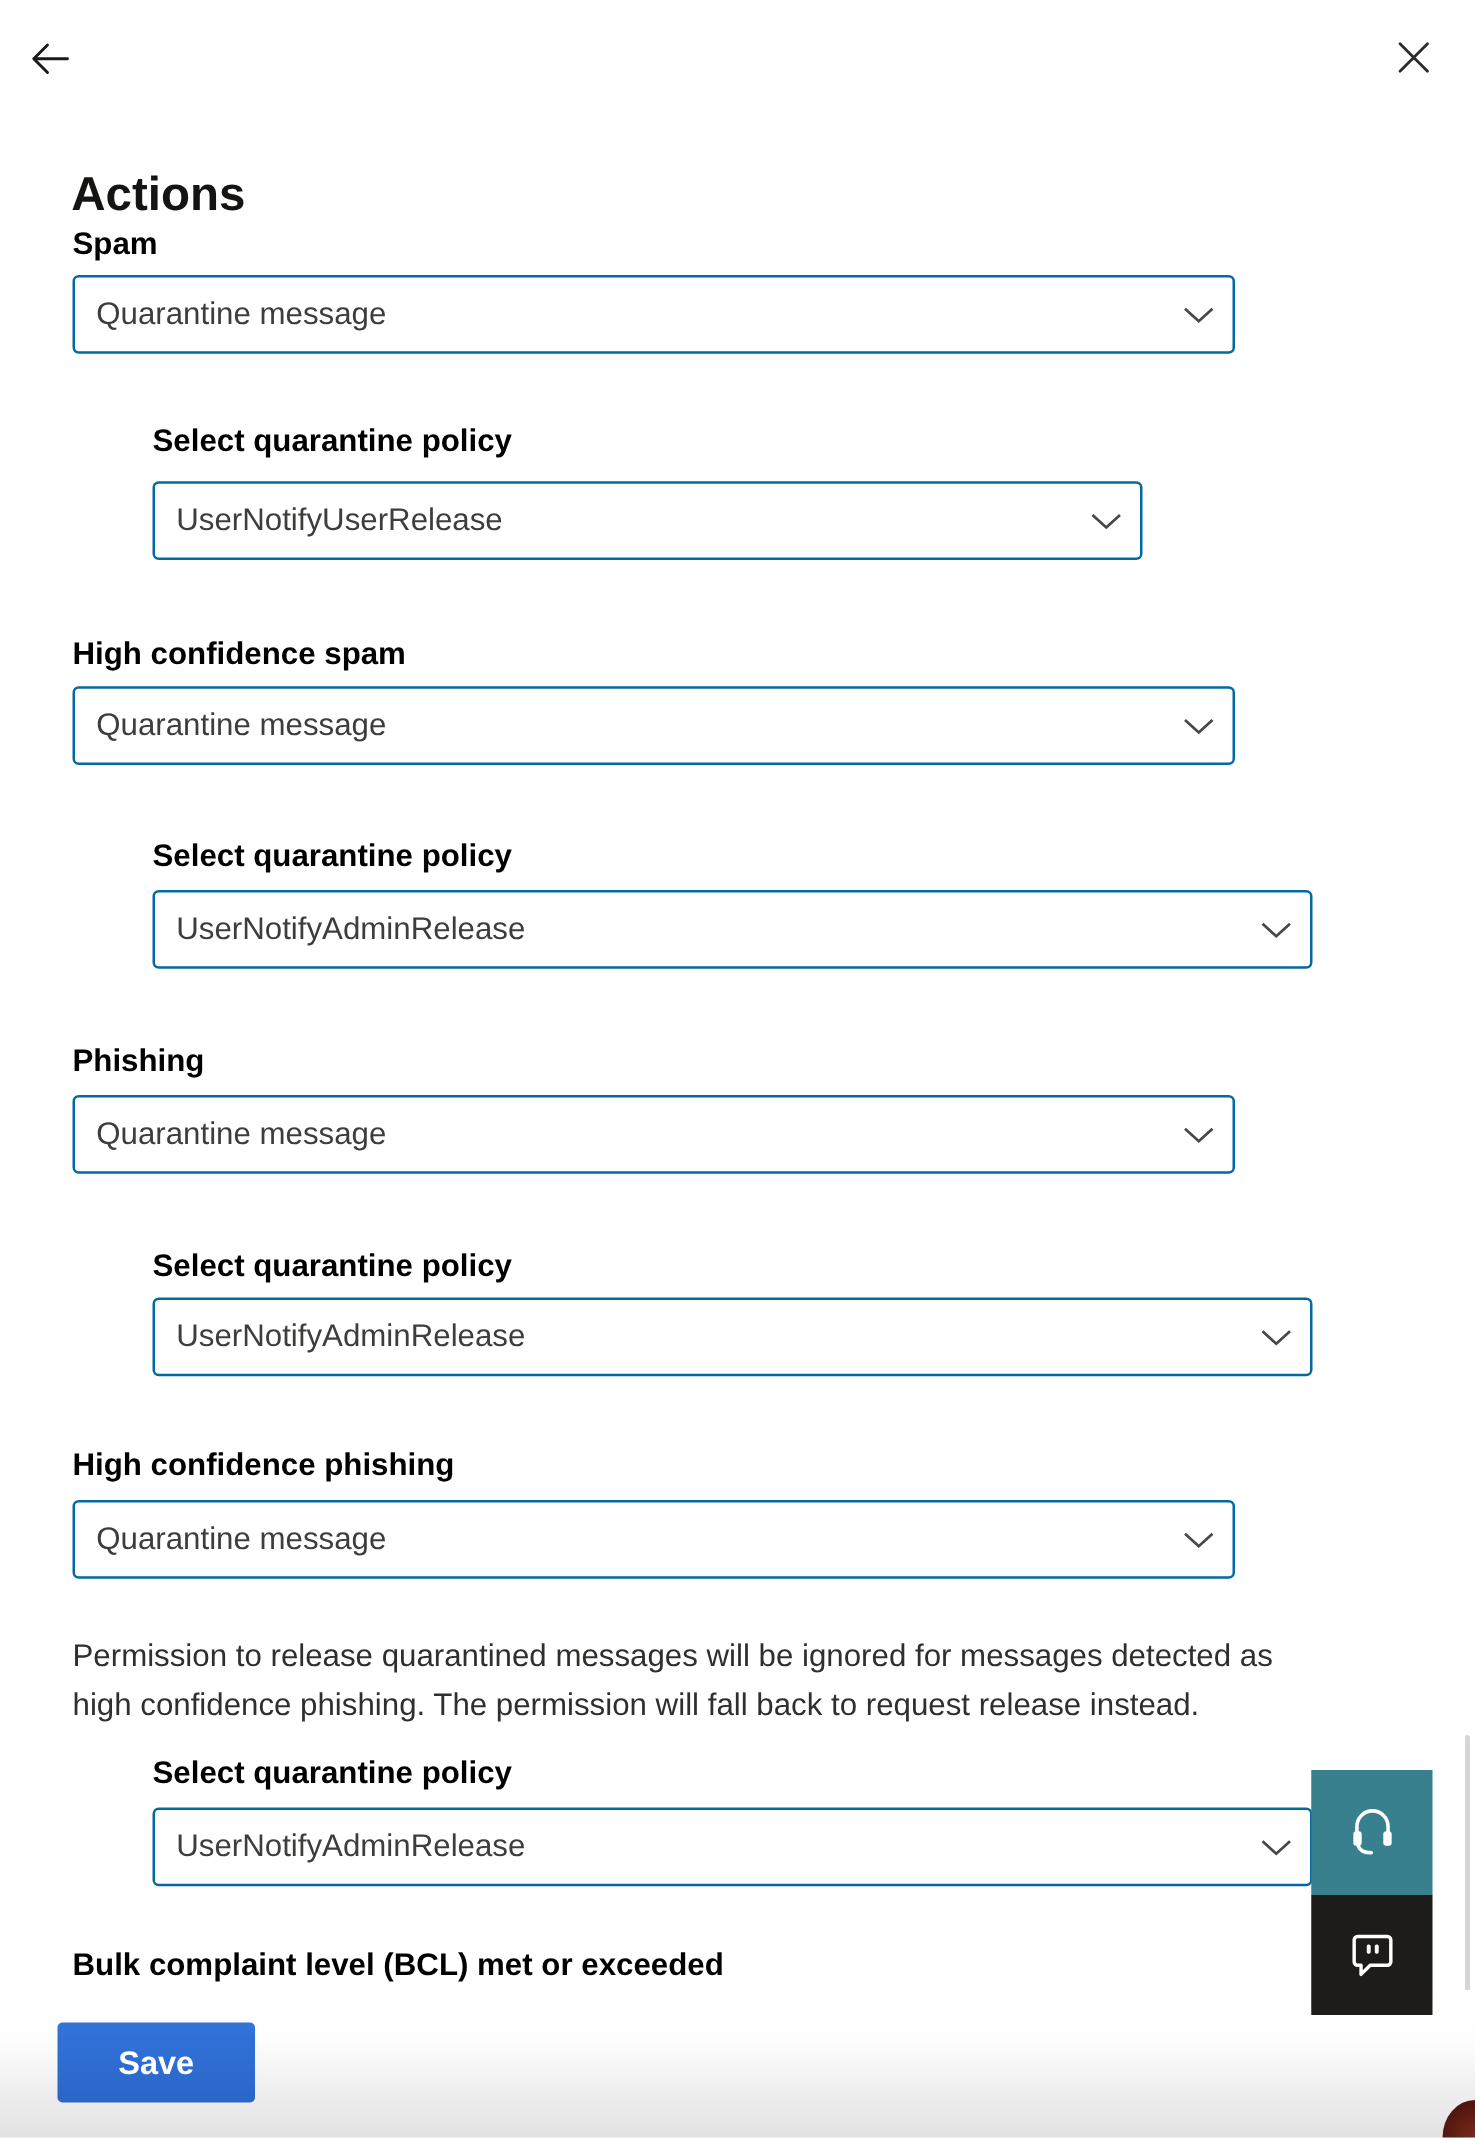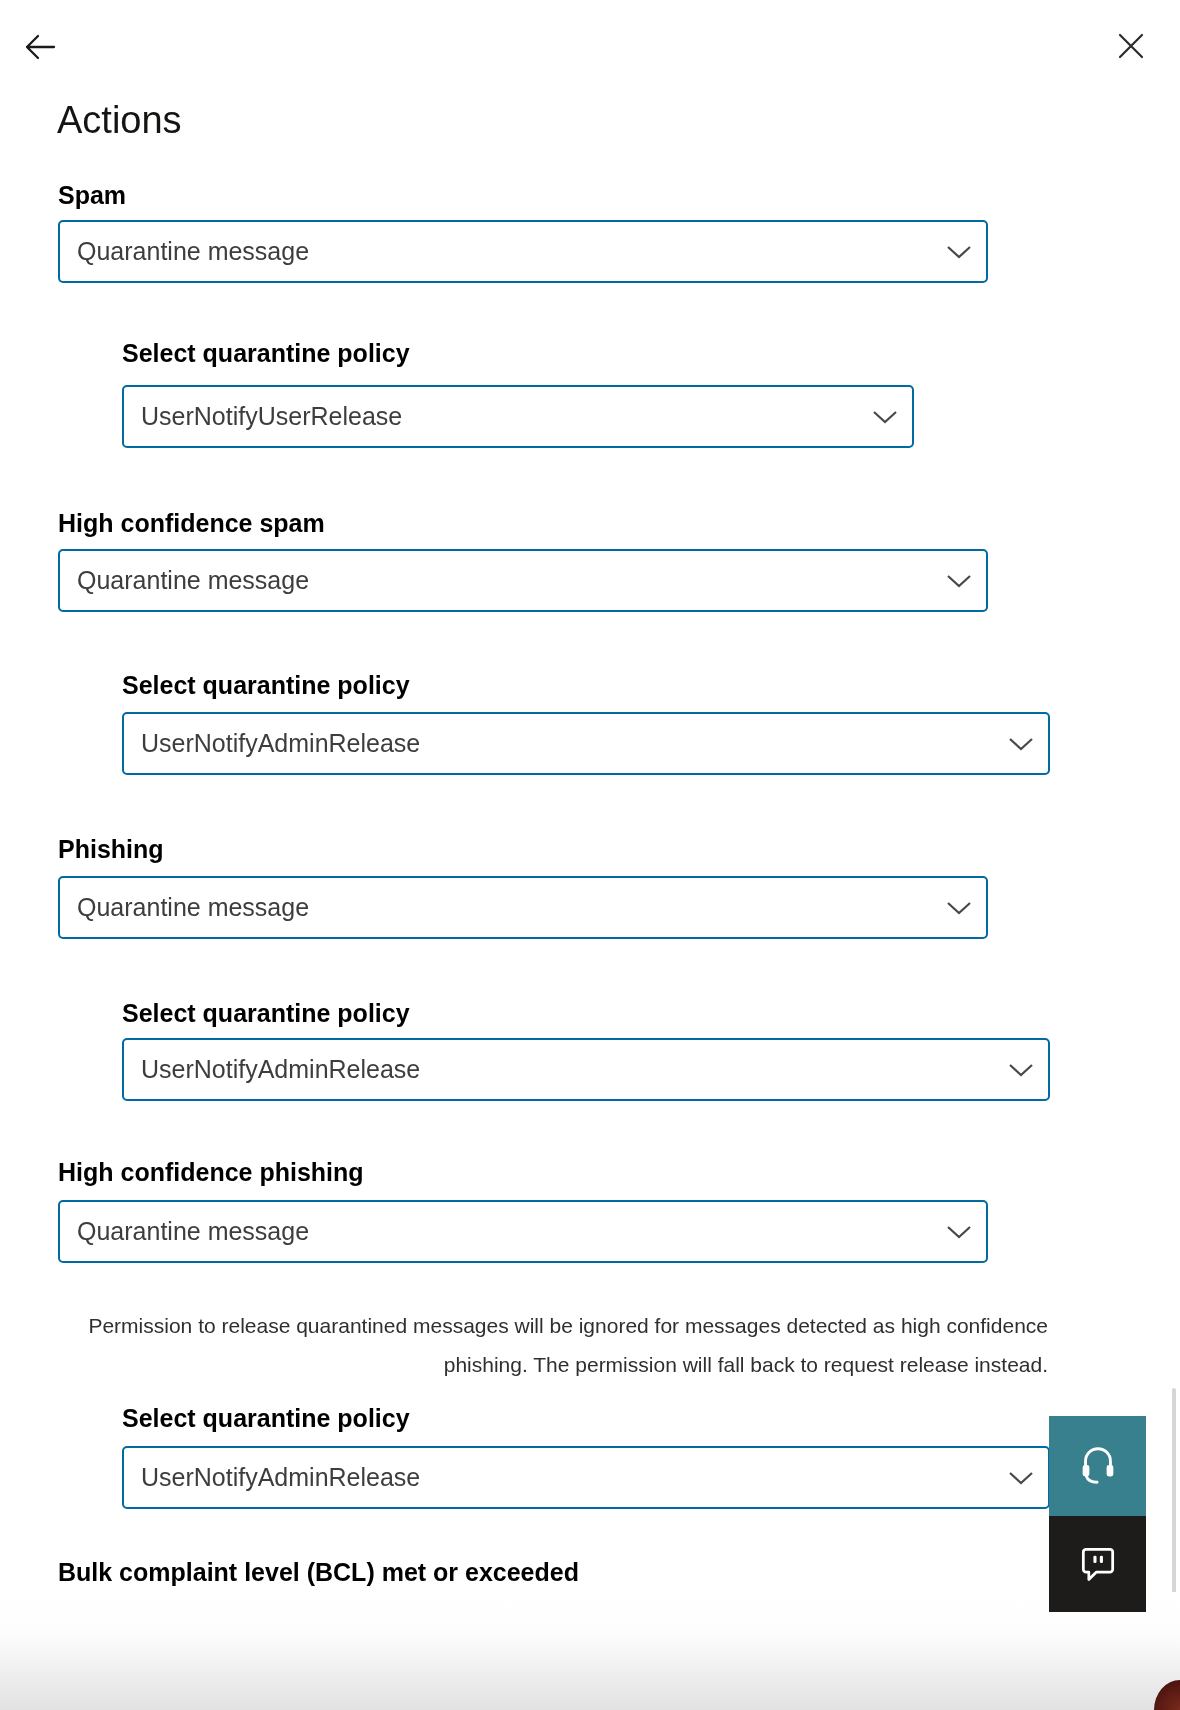--- a/index.html
+++ b/index.html
@@ -6,34 +6,34 @@
   body{
     width:1180px;height:1710px;
     font-family:"Liberation Sans", sans-serif;
     background:#ffffff;
     position:relative;
     overflow:hidden;
   }
   
   .icon-btn{position:absolute;background:none;border:none;padding:0;cursor:pointer;line-height:0;}
   
-  .title{position:absolute;font-size:38px;font-weight:400;color:#151413;line-height:1.1;}
+  .title{position:absolute;font-size:38px;font-weight:700;color:#151413;line-height:1.1;margin-top:36px;}
   
   .lbl{position:absolute;font-size:25px;font-weight:700;color:#000000;line-height:30px;white-space:nowrap;}
   
   .dd{
     position:absolute;height:63px;box-sizing:border-box;
     background:#fff;border:2px solid #0369a1;border-radius:5px;
     display:flex;align-items:center;justify-content:space-between;
     padding:0 14px 0 17px;cursor:pointer;
   }
   .dd .val{font-size:25px;color:#3e3d3c;white-space:nowrap;overflow:hidden;}
   .dd .chev{flex:0 0 auto;line-height:0;}
   
-  .note{position:absolute;font-size:21px;color:#302f2e;line-height:39px;text-align:right;}
+  .note{position:absolute;font-size:25px;color:#302f2e;line-height:39px;}
   
   .footer{
     position:absolute;left:0;top:1592px;width:1180px;height:118px;
     background:linear-gradient(180deg,#ffffff 0%,#fdfdfd 35%,#ececec 75%,#e2e2e2 100%);
     z-index:5;
   }
   .btn{
     position:absolute;top:26px;height:64px;box-sizing:border-box;
     border-radius:4px;font-family:"Liberation Sans",sans-serif;
     font-size:26px;font-weight:700;cursor:pointer;
@@ -155,20 +155,21 @@
         <polyline points="2,2 13,12 24,2" stroke="#4a4846" stroke-width="2.2" fill="none"></polyline>
       </svg>
   </span>
 </div>
 
 <div class="lbl" style="left:58px;top:1557px;z-index:1;">Bulk complaint level (BCL) met or exceeded</div>
 
 <div class="scroll-hint"></div>
 
 <div class="footer">
+  <button class="btn btn-save">Save</button>
 </div>
 
 <button class="side-btn side-help">
   <span>
     <svg width="46" height="50" viewBox="0 0 48 50">
       <path d="M11 27 v-6 a13 13 0 0 1 26 0 v6" stroke="#ffffff" stroke-width="3" fill="none" stroke-linecap="round"></path>
       <rect x="8" y="25" width="7" height="12" rx="2.5" fill="#ffffff"></rect>
       <rect x="33" y="25" width="7" height="12" rx="2.5" fill="#ffffff"></rect>
       <path d="M12 37 q2 6 11 6" stroke="#ffffff" stroke-width="3" fill="none" stroke-linecap="round"></path>
     </svg>

